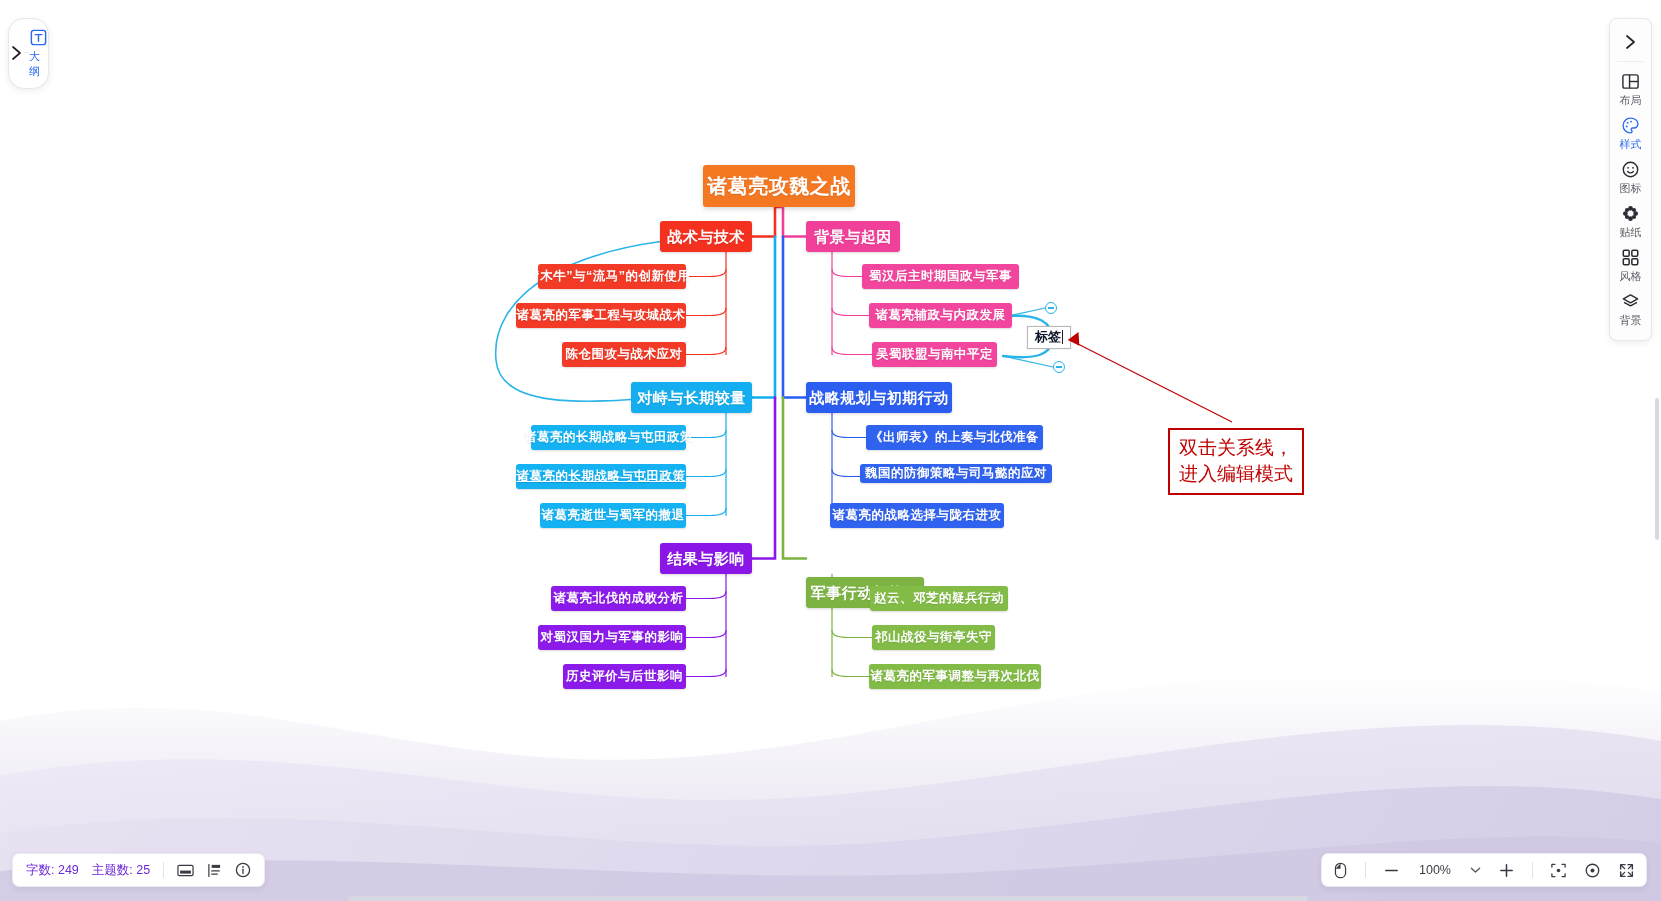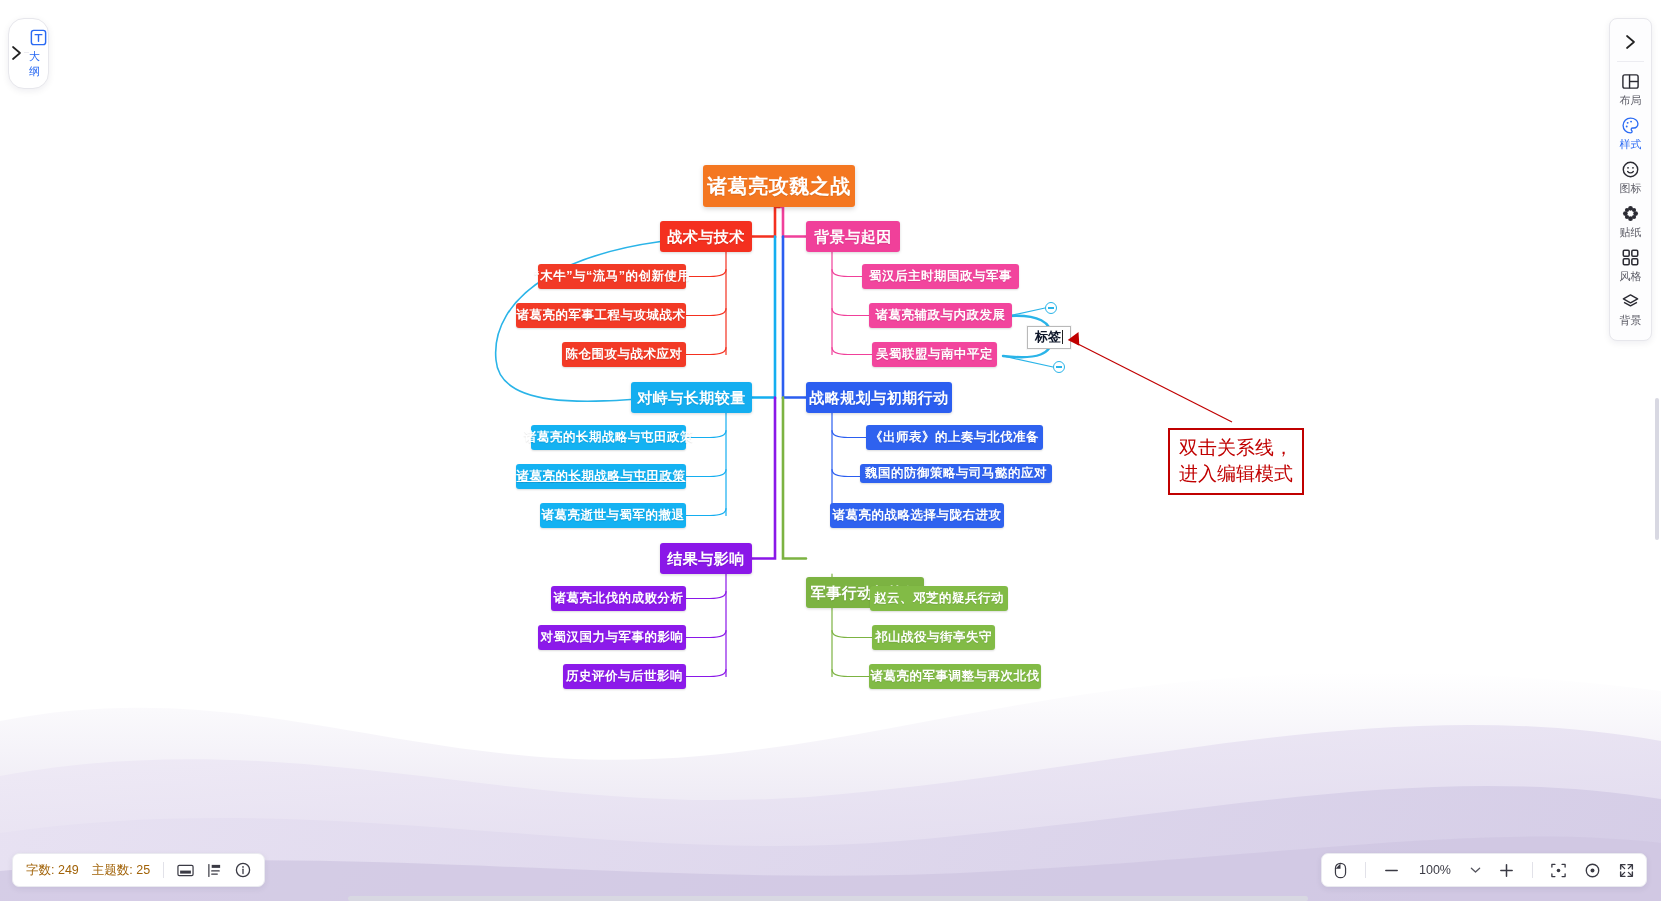--- a/index.html
+++ b/index.html
@@ -147,21 +147,21 @@
     left: 12px; bottom: 14px;
     height: 34px;
     background: #ffffff;
     border: 1px solid #eaeaf0;
     border-radius: 7px;
     box-shadow: 0 2px 6px rgba(20,20,60,.07);
     display: flex; align-items: center;
     padding: 0 13px;
     gap: 13px;
     font-size: 12.5px;
-    color: #a16207;
+    color: #6d28d9;
     justify-content: center;
   }
   .statusbar .sep { width: 1px; height: 16px; background: #e2e2e9; }
   .statusbar .sicon { cursor: pointer; display: flex; align-items: center; }
 
   .zoombar {
     position: absolute;
     right: 14px; bottom: 14px;
     height: 34px;
     background: #ffffff;

